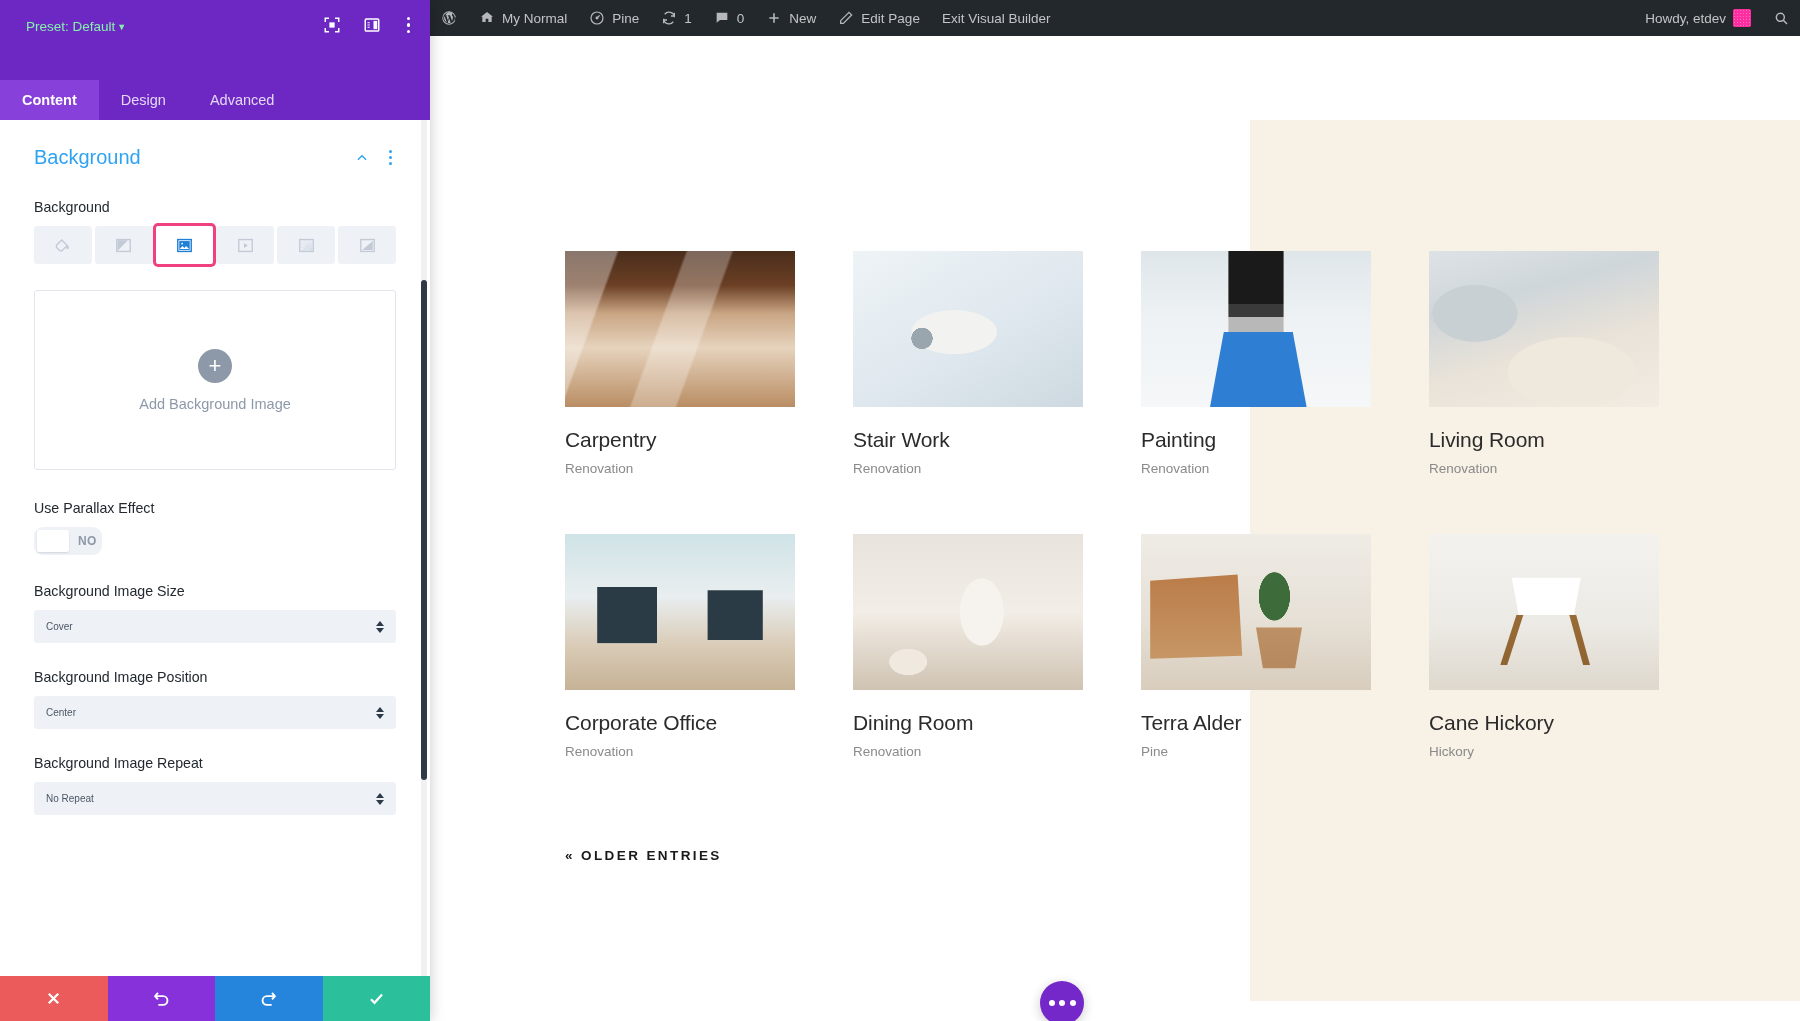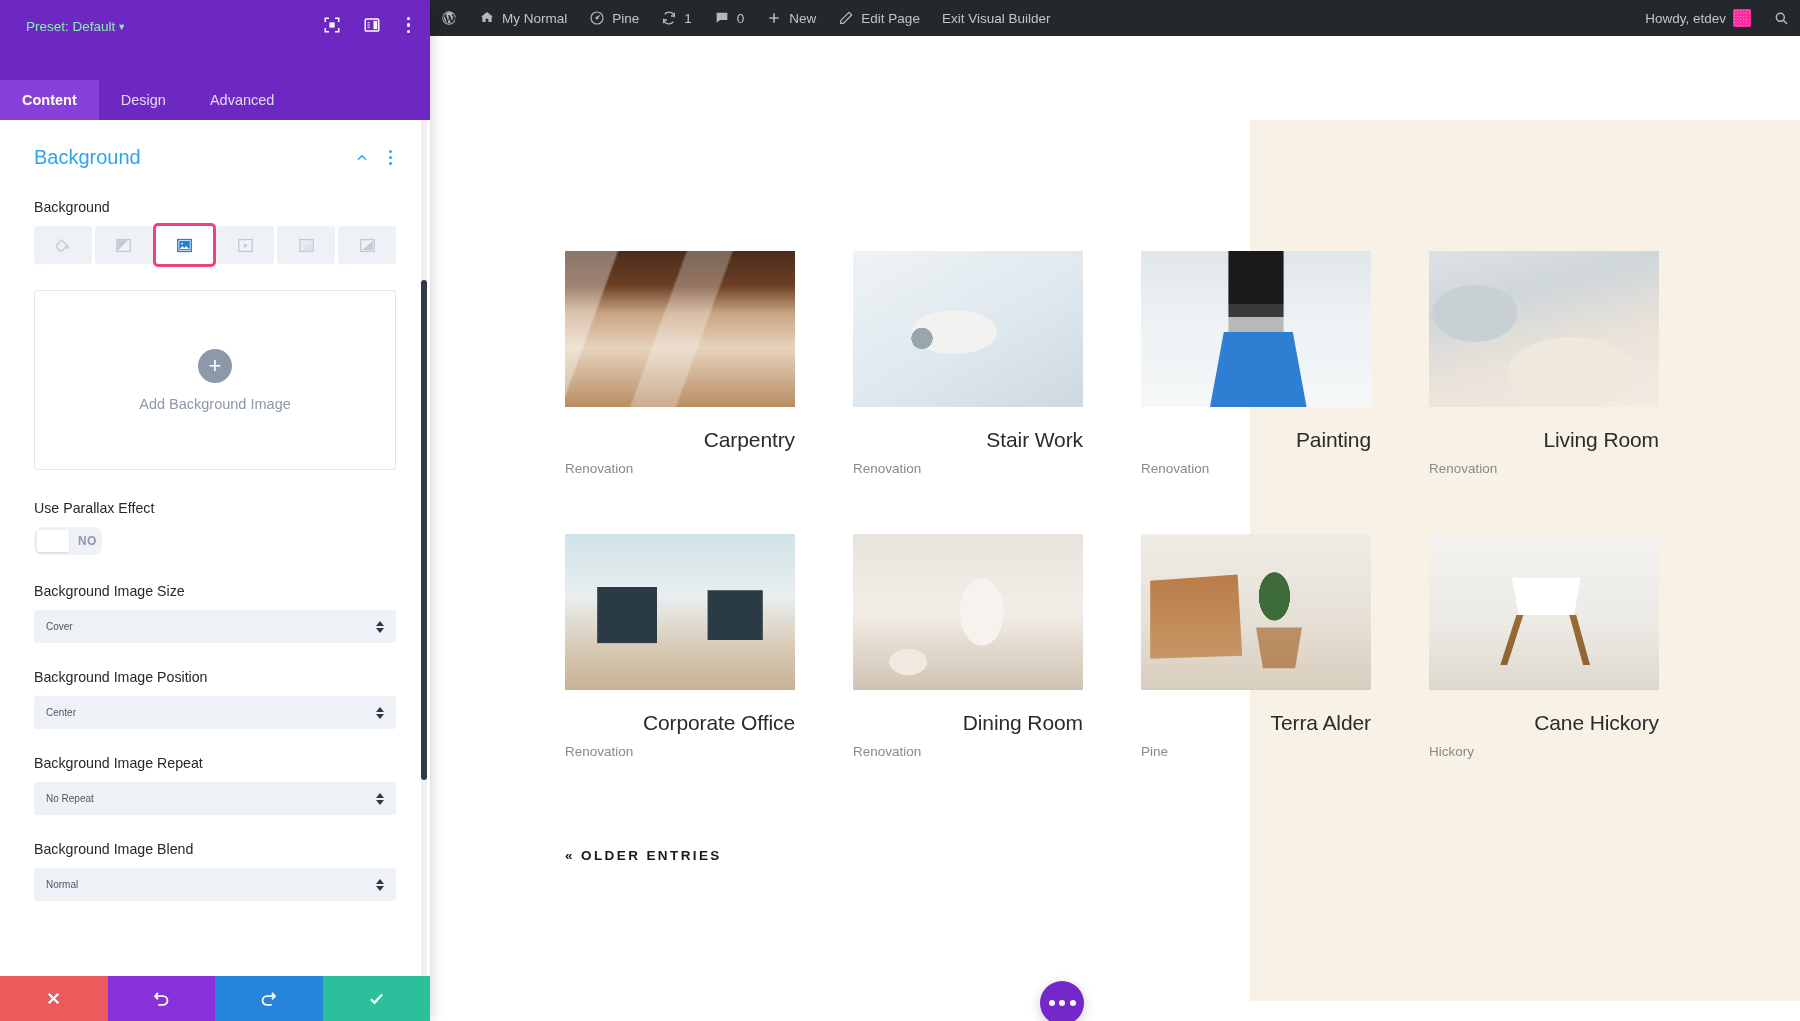--- a/index.html
+++ b/index.html
@@ -167,21 +167,20 @@
   }
   .portfolio-grid {
     position: absolute; left: 135px; top: 215px; width: 1120px;
     display: grid; grid-template-columns: repeat(4, 230px); gap: 58px 58px;
   }
   .pf-item { width: 230px; cursor: pointer; }
   .pf-thumb { width: 230px; height: 156px; overflow: hidden; position: relative; }
   .pf-title {
     margin-top: 21px; font-size: 21px; color: #2b2b2b; font-weight: 400;
     letter-spacing: -.1px;
-    text-align: right;
   }
   .pf-cat { margin-top: 9px; font-size: 13.5px; color: #8a8a8a; }
 
   .older-entries {
     position: absolute; left: 135px; top: 812px;
     font-size: 13.5px; letter-spacing: 2.4px; font-weight: 700; color: #1a1a1a;
     cursor: pointer;
   }
 
   .fab {
@@ -502,34 +501,20 @@
             <svg viewBox="0 0 10 6" fill="currentColor">
                 <path d="M5 0l5 6H0z"></path>
               </svg>
             <svg viewBox="0 0 10 6" fill="currentColor">
                 <path d="M5 6L0 0h10z"></path>
               </svg>
           </span>
         </div>
       </div>
 
-      <div class="select-field">
-        <div class="field-label">Background Image Blend</div>
-        <div class="select-box">
-          <span>Normal</span>
-          <span class="spinner">
-            <svg viewBox="0 0 10 6" fill="currentColor">
-                <path d="M5 0l5 6H0z"></path>
-              </svg>
-            <svg viewBox="0 0 10 6" fill="currentColor">
-                <path d="M5 6L0 0h10z"></path>
-              </svg>
-          </span>
-        </div>
-      </div>
 
     </div>
 
     <div class="panel-sb-track"></div>
     <div class="panel-sb-thumb"></div>
   </div>
 
   <div class="panel-actions">
     <div class="pa pa-cancel">
       <svg viewBox="0 0 24 24" fill="none" stroke="currentColor" stroke-width="2.8">

